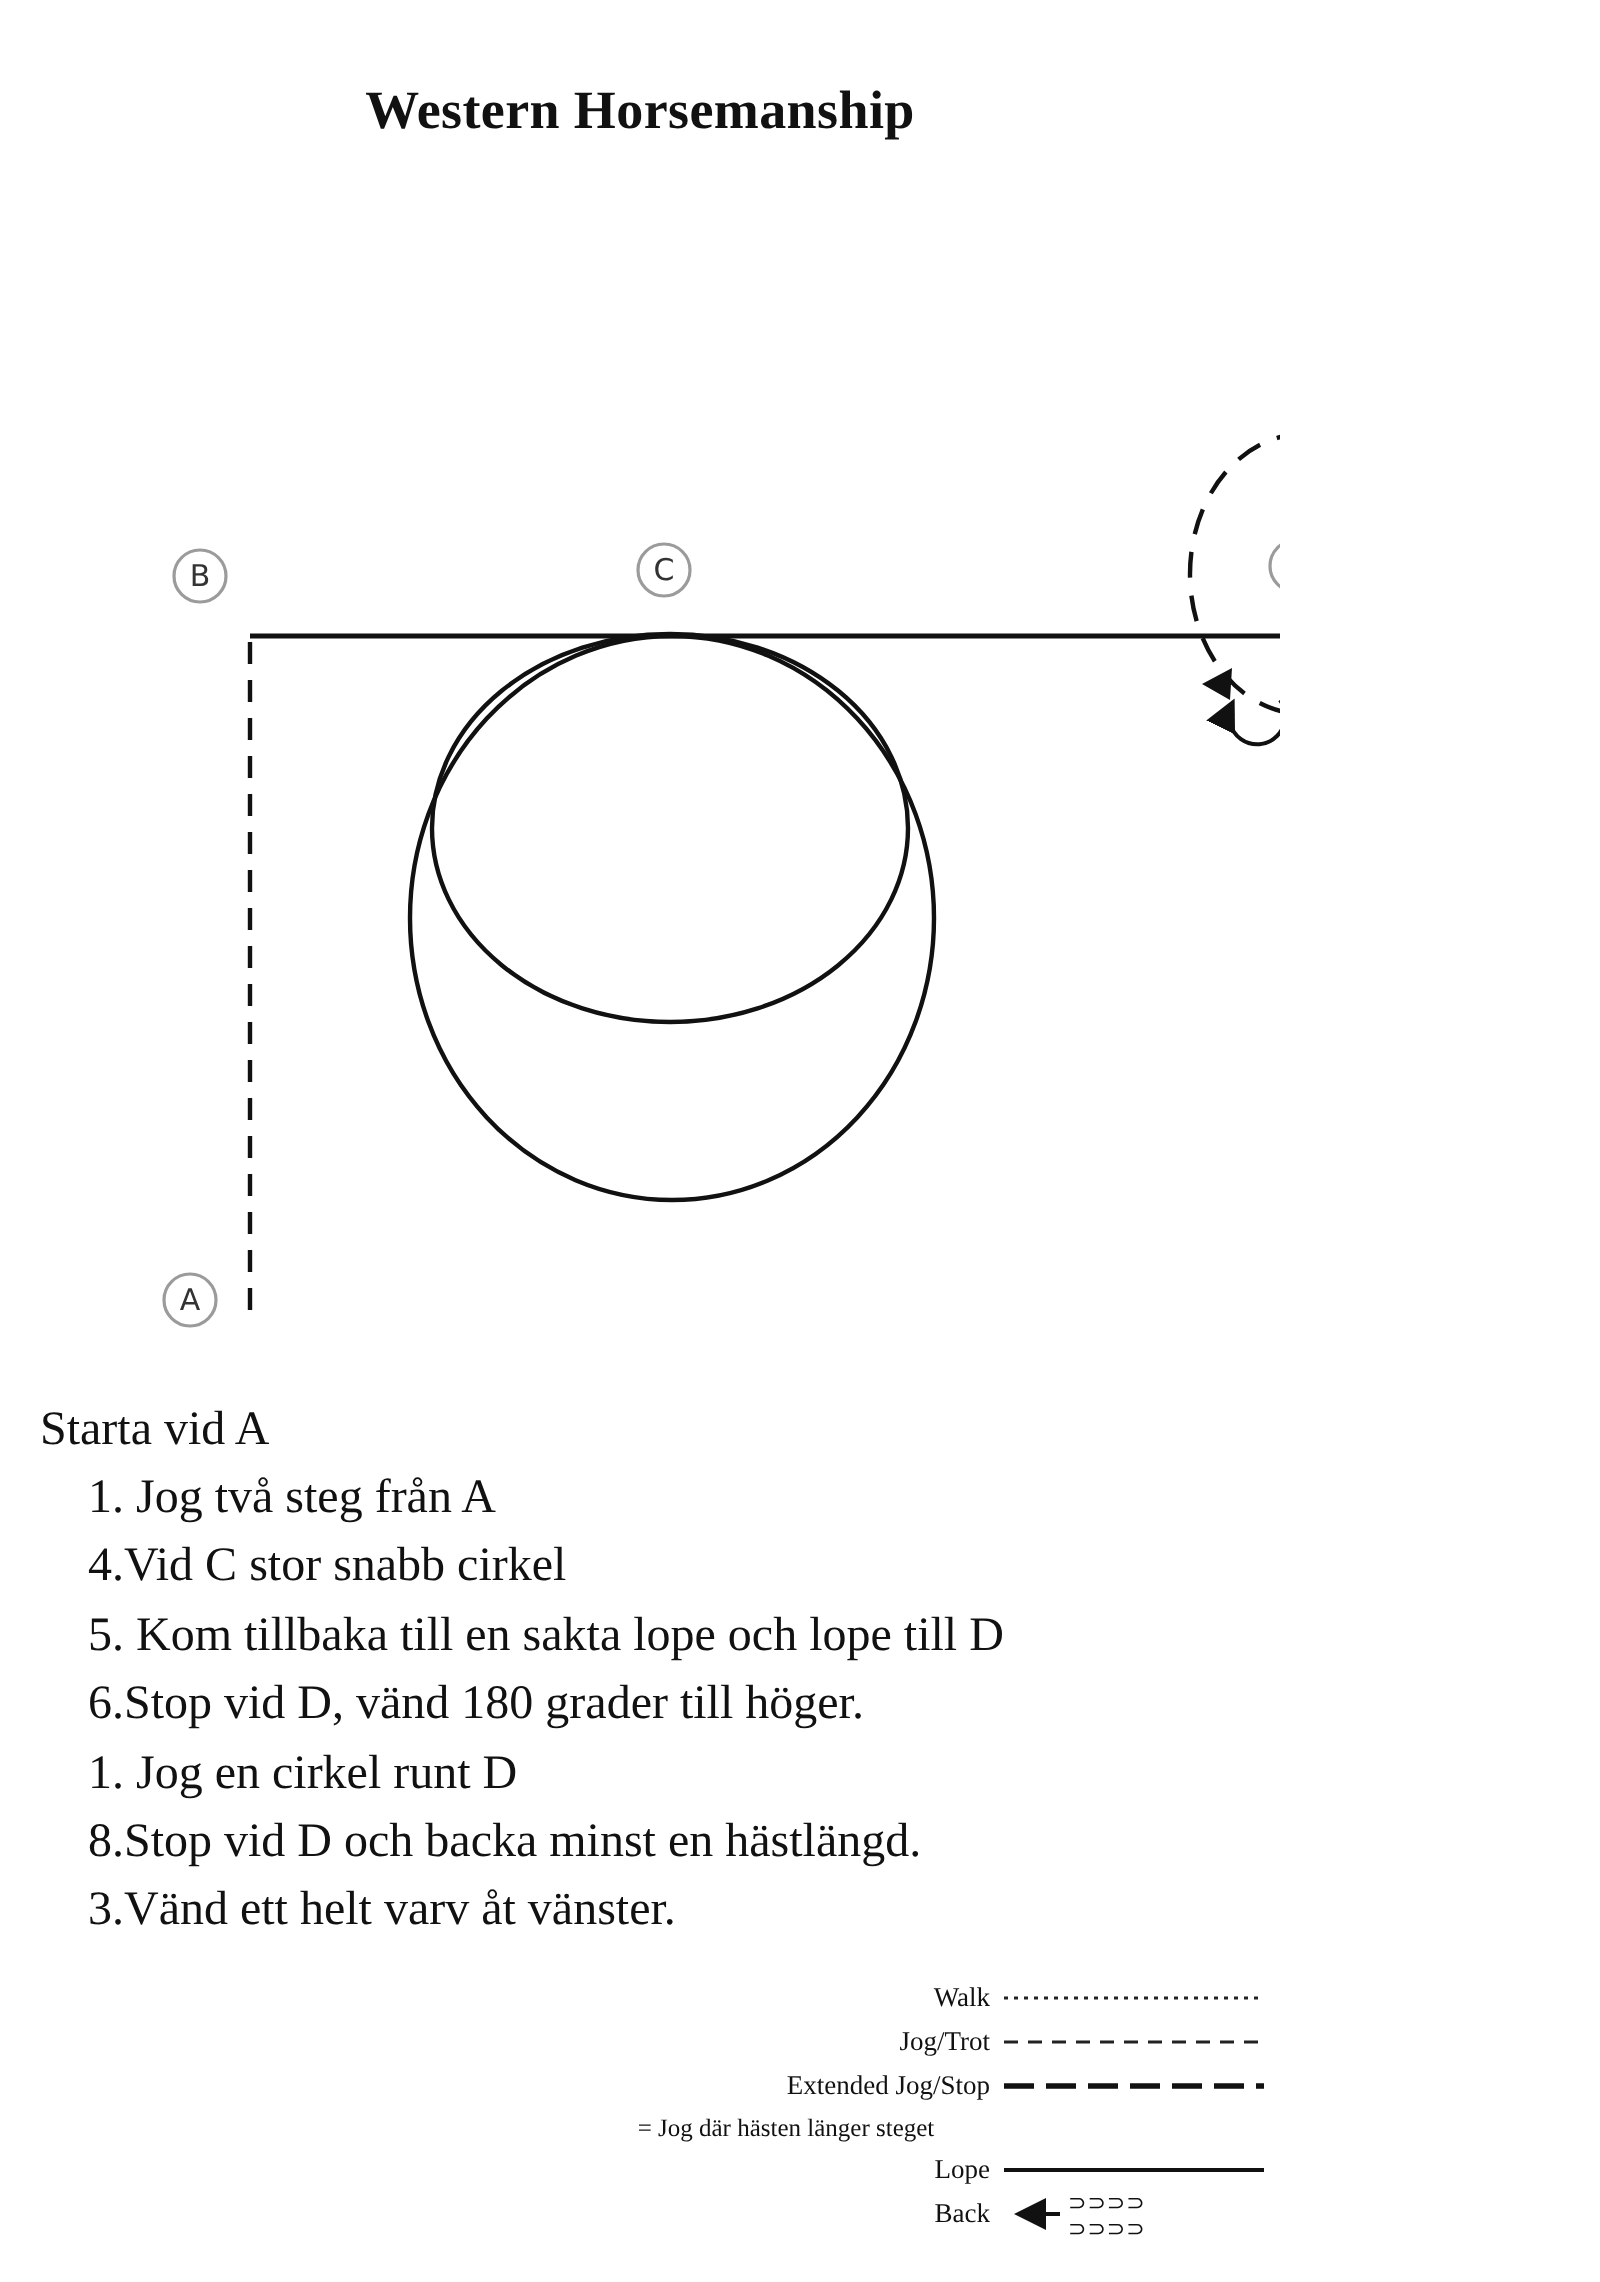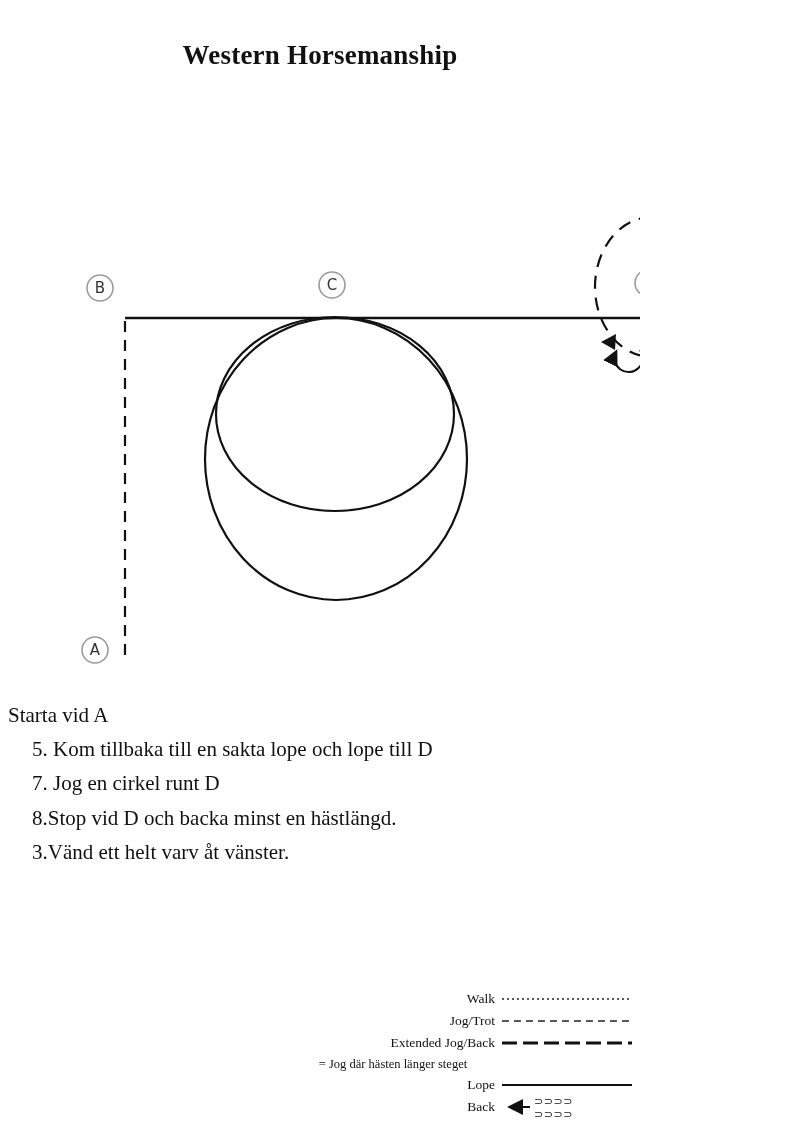--- a/index.html
+++ b/index.html
@@ -1,21 +1,21 @@
 <!DOCTYPE html>
 <html><head>
 <meta charset="utf-8">
 <style>
   html,body{margin:0;padding:0;background:#fff;}
   .page{position:relative;width:640px;height:1141px;background:#ffffff;overflow:hidden;
         font-family:"Liberation Serif",serif;color:#111111;}
   .title{position:absolute;top:40px;left:0;width:100%;text-align:center;
          font-size:27px;font-weight:bold;letter-spacing:0.2px;}
   .diagram-svg{position:absolute;top:0;left:0;}
-  .instructions{position:absolute;top:698px;left:8px;width:660px;font-size:21px;font-family:Liberation Serif, serif;}
+  .instructions{position:absolute;top:698px;left:20px;width:660px;font-size:24px;font-family:Liberation Serif, serif;}
   .intro{line-height:34px;}
   .steps{margin:0;padding:0;list-style:none;}
   .steps li{margin-left:24px;line-height:34.4px;white-space:pre-wrap;}
   .legend{position:absolute;top:988px;right:8px;width:340px;}
   .legend-row{display:flex;justify-content:flex-end;align-items:center;gap:7px;height:22px;}
   .legend-label{font-size:13.5px;white-space:nowrap;}
   .legend-note{text-align:center;font-size:12.5px;height:20px;line-height:20px;
                padding-right:138px;white-space:nowrap;}
   .sym{font-family:"DejaVu Sans",sans-serif;}
 </style>
@@ -66,22 +66,25 @@
     </g>
     <g>
       <circle cx="95" cy="650" r="13" fill="#ffffff" stroke="#9b9b9b" stroke-width="1.6"></circle>
       <text x="95" y="655" text-anchor="middle" font-size="15" font-family="DejaVu Sans, sans-serif" fill="#333333">A</text>
     </g>
   </svg>
 
   <div class="instructions">
     <div class="intro">Starta vid A</div>
     <ul class="steps">
+      <li>1. Jog två steg från A</li>
+      <li>4.Vid C stor snabb cirkel</li>
       <li>5. Kom tillbaka till en sakta lope och lope till D</li>
-      <li>7. Jog en cirkel runt D</li>
+      <li>6.Stop vid D, vänd 180 grader till höger.</li>
+      <li>1. Jog en cirkel runt D</li>
       <li>8.Stop vid D och backa minst en hästlängd.</li>
       <li>3.Vänd ett helt varv åt vänster.</li>
     </ul>
   </div>
 
   <div class="legend">
 
     <div class="legend-row">
       <span class="legend-label">Walk</span>
       <svg width="130" height="6">
@@ -90,21 +93,21 @@
     </div>
 
     <div class="legend-row">
       <span class="legend-label">Jog/Trot</span>
       <svg width="130" height="6">
         <line x1="0" y1="3" x2="130" y2="3" stroke="#222222" stroke-width="1.5" stroke-dasharray="7 5"></line>
       </svg>
     </div>
 
     <div class="legend-row">
-      <span class="legend-label">Extended Jog/Back</span>
+      <span class="legend-label">Extended Jog/Stop</span>
       <svg width="130" height="8">
         <line x1="0" y1="4" x2="130" y2="4" stroke="#111111" stroke-width="2.8" stroke-dasharray="15 6"></line>
       </svg>
     </div>
 
     <div class="legend-note">= Jog där hästen länger steget</div>
 
     <div class="legend-row">
       <span class="legend-label">Lope</span>
       <svg width="130" height="6">

